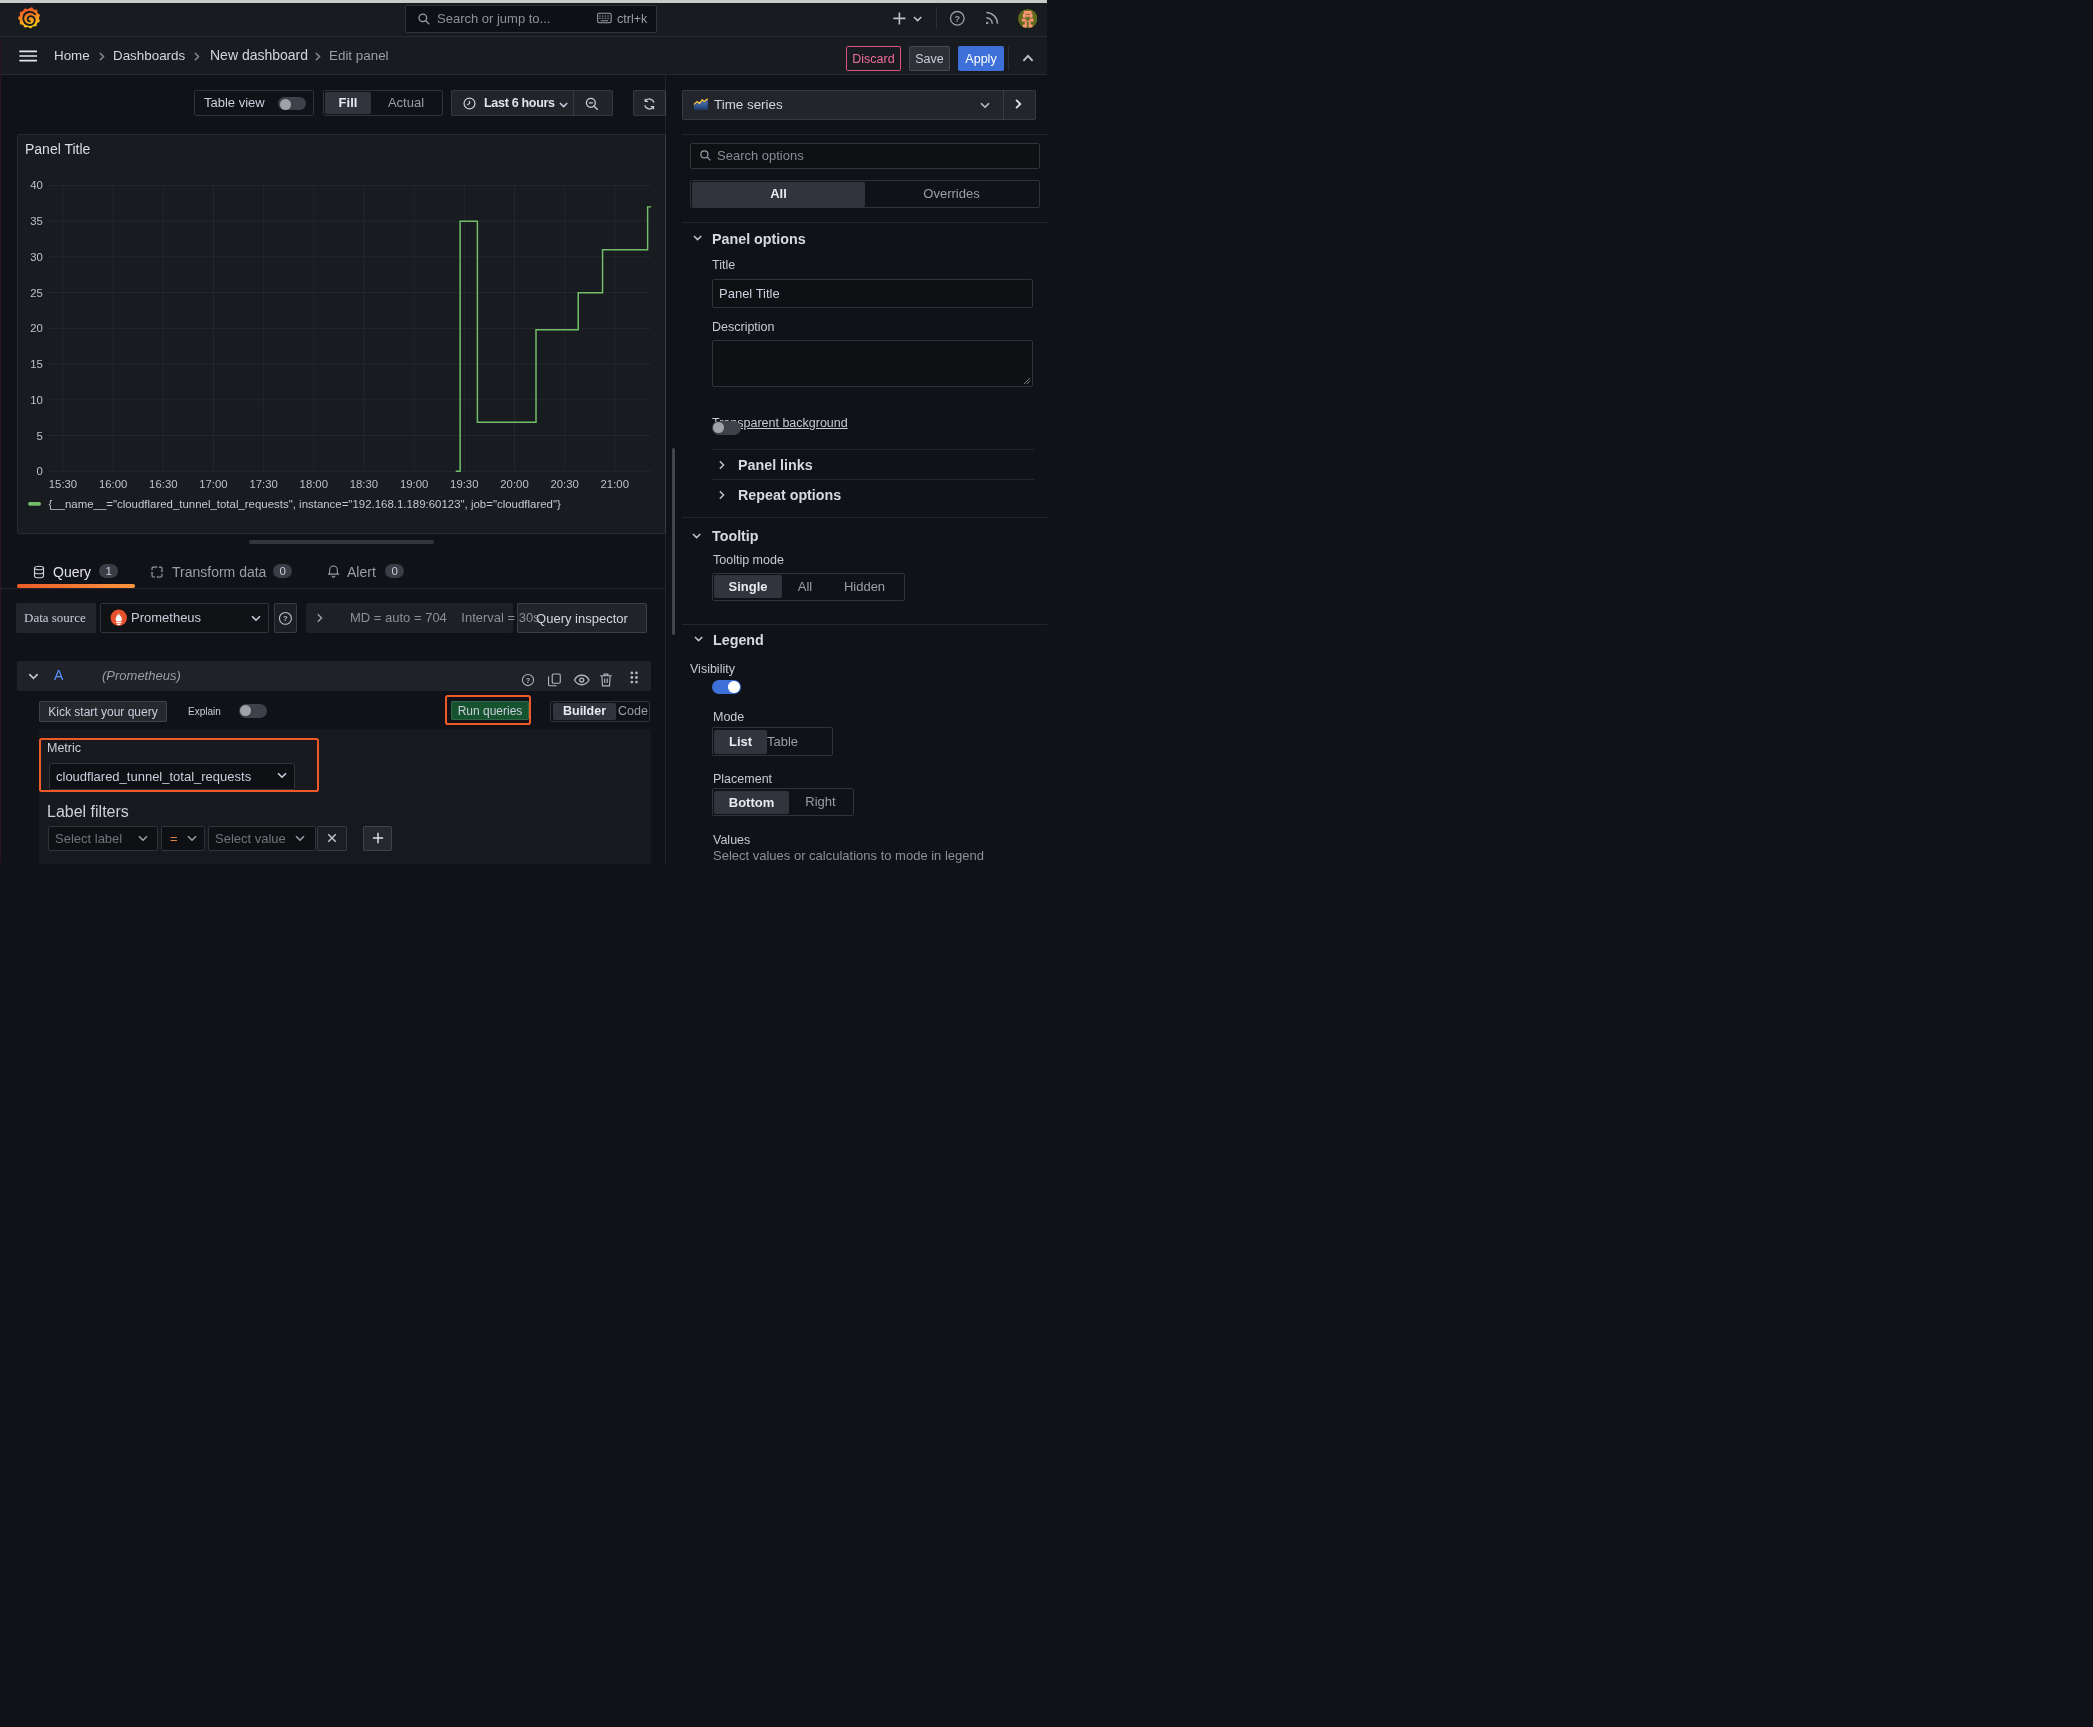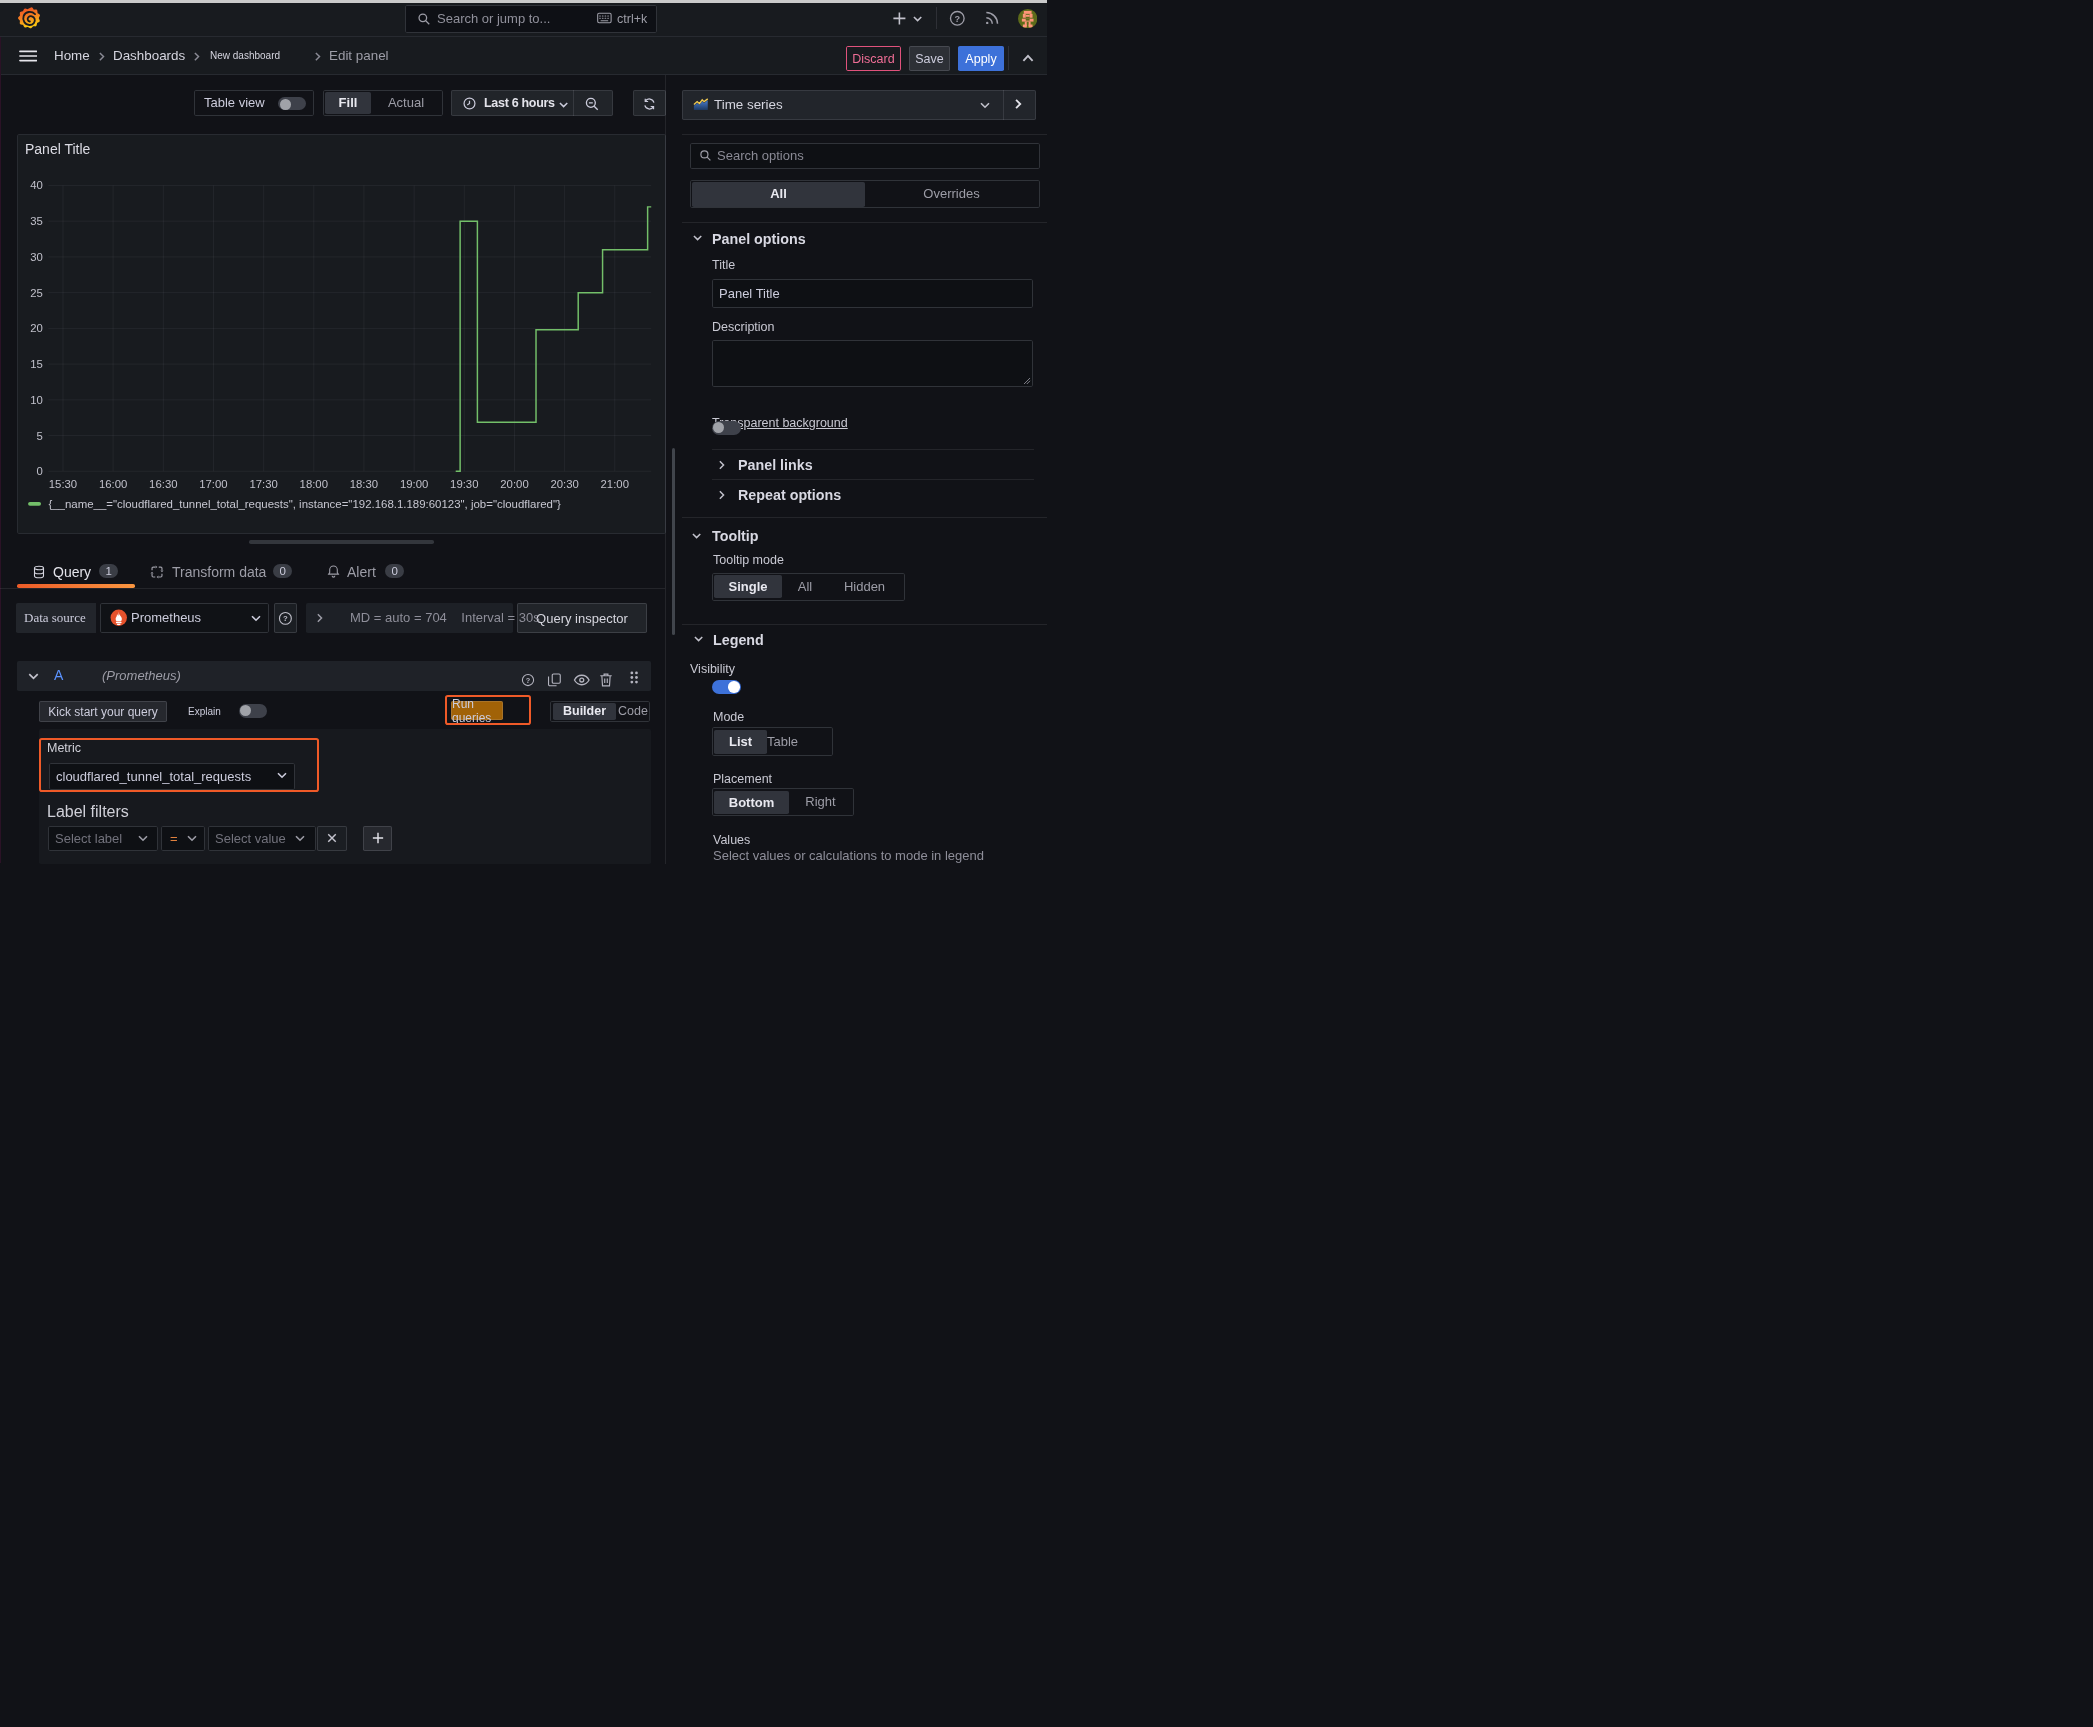--- a/index.html
+++ b/index.html
@@ -95,21 +95,21 @@
       <path d="M1 1.5h18M1 6.5h18M1 11.5h18"></path>
     </svg>
 <div class="abs" style="left:54px;top:37px;height:37px;line-height:37px;font-size:13.4px;color:#d5d5df;">Home</div>
 <svg class="abs" style="left:98px;top:52px;" width="7.4" height="9.2" viewBox="0 0 8 10" fill="none" stroke="#8a8a95" stroke-width="1.6">
       <path d="M2 1l4 4-4 4"></path>
     </svg>
 <div class="abs" style="left:113px;top:37px;height:37px;line-height:37px;font-size:13.4px;color:#d5d5df;">Dashboards</div>
 <svg class="abs" style="left:193px;top:52px;" width="7.4" height="9.2" viewBox="0 0 8 10" fill="none" stroke="#8a8a95" stroke-width="1.6">
       <path d="M2 1l4 4-4 4"></path>
     </svg>
-<div class="abs" style="left:210px;top:37px;height:37px;line-height:37px;font-size:10px;color:#d5d5df;">New dashboard</div>
+<div class="abs" style="left:210px;top:37px;height:37px;line-height:37px;font-size:14px;color:#d5d5df;">New dashboard</div>
 <svg class="abs" style="left:314px;top:52px;" width="7.4" height="9.2" viewBox="0 0 8 10" fill="none" stroke="#8a8a95" stroke-width="1.6">
       <path d="M2 1l4 4-4 4"></path>
     </svg>
 <div class="abs" style="left:329px;top:37px;height:37px;line-height:37px;font-size:13.4px;color:#9d9da7;">Edit panel</div>
 
 <div class="abs" style="left:846px;top:46px;width:55px;height:25px;border:0.9px solid #e0527c;border-radius:1.8px;box-sizing:border-box;display:flex;align-items:center;justify-content:center;font-size:12.5px;color:#ef6e96;">Discard</div>
 <div class="abs btn" style="left:909px;top:46px;width:41px;height:25px;font-size:12.5px;background:#2d3036;">Save</div>
 <div class="abs" style="left:958px;top:46px;width:46px;height:25px;background:#3d71d9;border-radius:1.8px;display:flex;align-items:center;justify-content:center;font-size:12.5px;color:#fff;">Apply</div>
 <div class="div-v" style="left:1008px;top:46px;height:24px;"></div>
 <svg class="abs" style="left:1022px;top:54px;" width="12" height="8.3" viewBox="0 0 13 9" fill="none" stroke="#c2c2cc" stroke-width="2">
@@ -265,21 +265,21 @@
         <circle cx="7" cy="7" r="1.5"></circle>
         <circle cx="2" cy="12" r="1.5"></circle>
         <circle cx="7" cy="12" r="1.5"></circle>
       </g>
     </svg>
 
 <div class="abs btn" style="left:39px;top:701px;width:128px;height:21px;background:#26282e;">Kick start your query</div>
 <div class="abs" style="left:188px;top:701px;height:21px;line-height:21px;font-size:10px;color:#ccccdc;text-align:right;">Explain</div>
 <div class="abs" style="left:239px;top:704px;width:28px;height:14px;border-radius:7.4px;background:#3e414a;"></div>
 <div class="abs" style="left:240px;top:705px;width:11px;height:11px;border-radius:50%;background:#a0a2a8;"></div>
-<div class="abs btn" style="left:451px;top:701px;width:52px;height:19.4px;background:#a16207;">Run queries</div>
+<div class="abs btn" style="left:451px;top:701px;width:78px;height:19.4px;background:#14532d;">Run queries</div>
 <div class="abs" style="left:445px;top:695px;width:86px;height:30px;border:2.8px solid #f05a28;border-radius:2.8px;box-sizing:border-box;"></div>
 <div class="abs radio" style="left:550px;top:701px;width:100px;height:21px;"></div>
 <div class="abs rsel" style="left:553px;top:703px;width:63px;height:17px;line-height:17px;text-align:center;font-size:12.5px;">Builder</div>
 <div class="abs" style="left:616px;top:701px;width:34px;height:21px;line-height:21px;text-align:center;font-size:12.5px;color:#9d9da7;">Code</div>
 
 <div class="abs" style="left:39px;top:729px;width:612px;height:135px;background:#17191e;border-radius:1.8px;"></div>
 <div class="abs" style="left:39px;top:738px;width:280px;height:54px;border:2.8px solid #f05a28;border-radius:2.8px;box-sizing:border-box;"></div>
 <div class="abs" style="left:47px;top:741px;font-size:12.5px;color:#d0d0d8;">Metric</div>
 <div class="abs inp" style="left:49px;top:763px;width:246px;height:27px;background:#0e1014;"></div>
 <div class="abs" style="left:56px;top:763px;height:27px;line-height:27px;font-size:13px;color:#ccccdc;">cloudflared_tunnel_total_requests</div>

